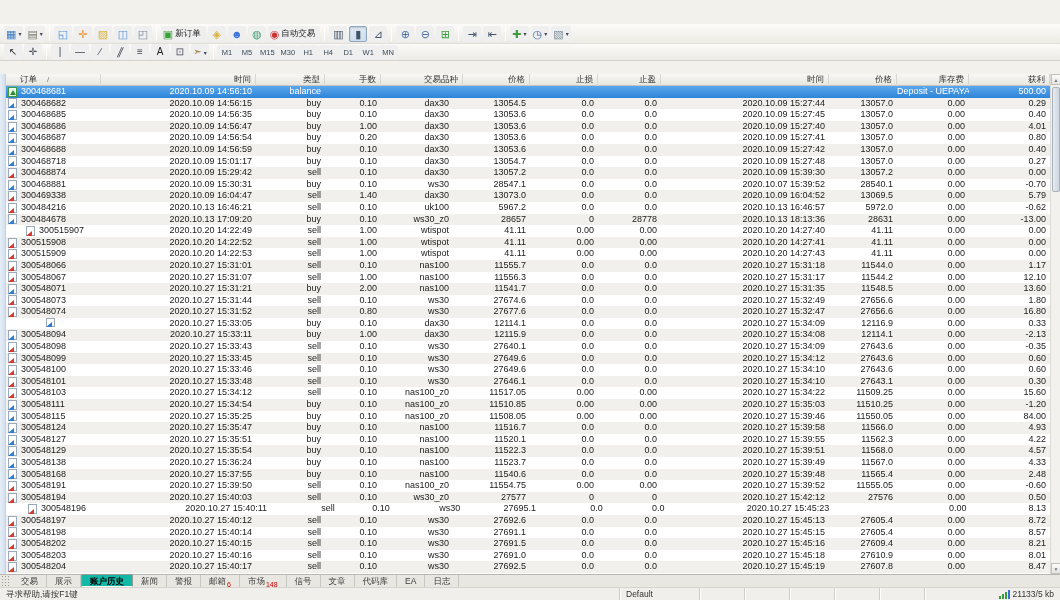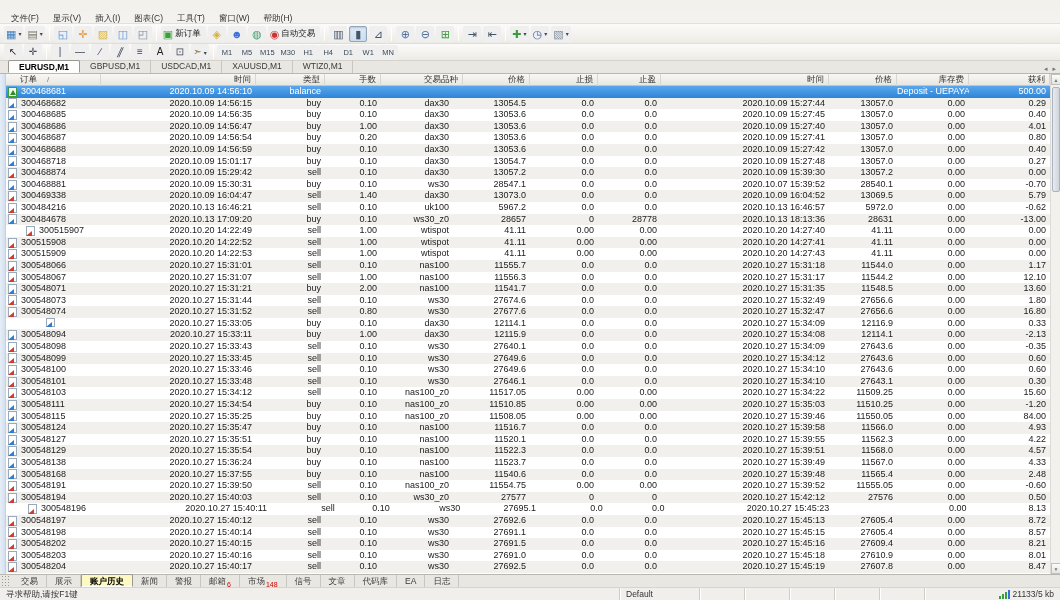--- a/index.html
+++ b/index.html
@@ -88,21 +88,21 @@
   .sb-thumb { position:absolute; left:1px; top:13px; width:8px; height:105px; border-radius:2px;
     background:linear-gradient(90deg,#e8eaee,#cfd5dd); border:1px solid #a8b2c0; }
 
   
   .bottom-tabs { position:absolute; left:0; top:574px; width:1060px; height:13px; background:#e9e7e1;
     border-top:1px solid #b9b7b1; display:flex; align-items:flex-end; }
   .corner-grid { width:10px; height:11px; margin:0 2px 1px 1px;
     background:radial-gradient(circle,#9a9892 0.8px,transparent 1px); background-size:3px 3px; }
   .btab { height:12px; line-height:12px; padding:0 8px; font-size:8.5px; color:#3a3a3a;
     border-right:1px solid #c9c7c1; white-space:nowrap; }
-  .btab.active { background:#fef9c3; border:1px solid #9a9892; border-bottom:1px solid #fdfdfb;
+  .btab.active { background:#14b8a6; border:1px solid #9a9892; border-bottom:1px solid #fdfdfb;
     font-weight:bold; color:#000; border-radius:2px 2px 0 0; height:13px; }
   .badge { color:#cc0000; font-size:7px; vertical-align:sub; margin-left:1px; }
 
   
   .statusbar { position:absolute; left:0; top:587px; width:1060px; height:13px; background:#f1efeb;
     border-top:1px solid #d6d4ce; display:flex; align-items:center; }
   .st-cell { height:13px; line-height:13px; padding:0 6px; font-size:8.5px; color:#333;
     border-right:1px solid #cfcdc7; box-shadow:1px 0 0 #fff; overflow:hidden; white-space:nowrap; }
   .st-help { width:620px; }
   .st-profile { width:80px; }
@@ -111,29 +111,20 @@
   .bars { display:flex; align-items:flex-end; gap:1px; height:9px; }
   .bars i { display:block; width:2px; background:#3a9c3a; }
   .bars i.b1{height:3px} .bars i.b2{height:5px} .bars i.b3{height:7px} .bars i.b4{height:9px; background:#3a6fd8}
 </style>
 </head>
 <body>
 
 <div class="app">
 
 
-  <div class="menubar" id="menubar">
-      <span class="menu-item">文件(F)</span>
-      <span class="menu-item">显示(V)</span>
-      <span class="menu-item">插入(I)</span>
-      <span class="menu-item">图表(C)</span>
-      <span class="menu-item">工具(T)</span>
-      <span class="menu-item">窗口(W)</span>
-      <span class="menu-item">帮助(H)</span>
-    </div>
 
   <div class="toolbar" id="tb1">
       <button class="tb-btn">
         <span class="tb-ico" style="color: rgb(63, 127, 191);">▦</span>
         <span class="tb-caret">▾</span>
       </button>
       <button class="tb-btn">
         <span class="tb-ico" style="color: rgb(122, 122, 106);">▤</span>
         <span class="tb-caret">▾</span>
       </button>
@@ -250,31 +241,20 @@
       <button class="tf-btn">M5</button>
       <button class="tf-btn">M15</button>
       <button class="tf-btn">M30</button>
       <button class="tf-btn">H1</button>
       <button class="tf-btn">H4</button>
       <button class="tf-btn">D1</button>
       <button class="tf-btn">W1</button>
       <button class="tf-btn">MN</button>
     </div>
 
-  <div class="chart-tabs" id="chartTabs">
-      <span class="ctab active">EURUSD,M1</span>
-      <span class="ctab">GBPUSD,M1</span>
-      <span class="ctab">USDCAD,M1</span>
-      <span class="ctab">XAUUSD,M1</span>
-      <span class="ctab">WTIZ0,M1</span>
-      <span class="tab-scroll">
-        <span>◂</span>
-        <span>▸</span>
-      </span>
-    </div>
 
   <div class="grid-area">
     <div class="left-gutter"></div>
     <div class="hdr" id="histHeader">
         <span class="hcell first" style="width: 95px;"><span>订单</span><span class="sort-mark">/</span></span>
         <span class="hcell" style="width: 155px;"><span>时间</span></span>
         <span class="hcell" style="width: 69px;"><span>类型</span></span>
         <span class="hcell" style="width: 56px;"><span>手数</span></span>
         <span class="hcell" style="width: 82px;"><span>交易品种</span></span>
         <span class="hcell" style="width: 67px;"><span>价格</span></span>

